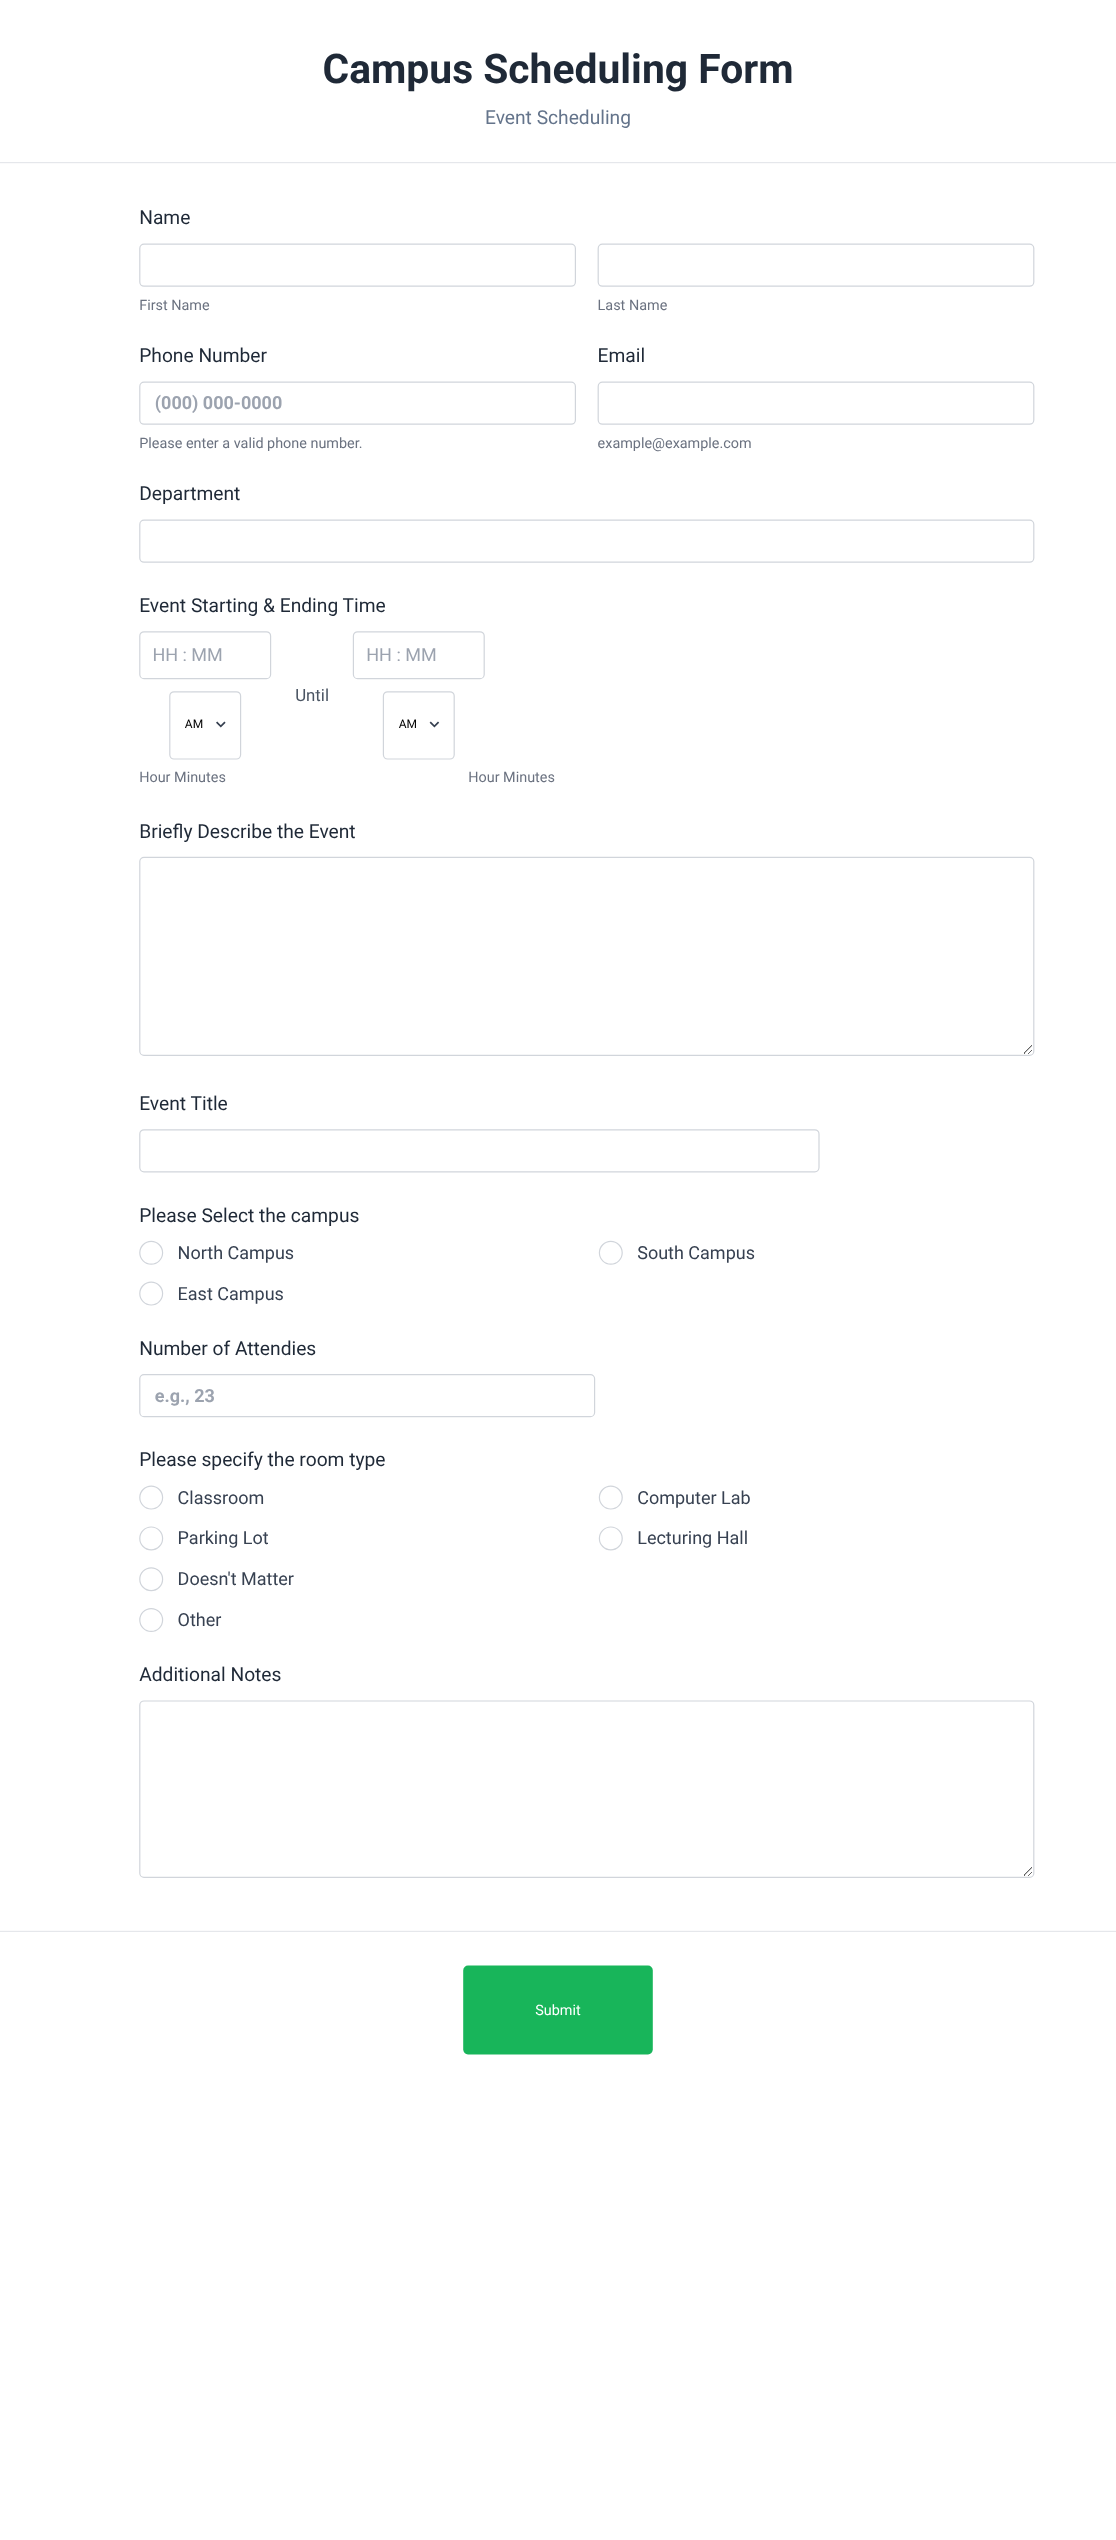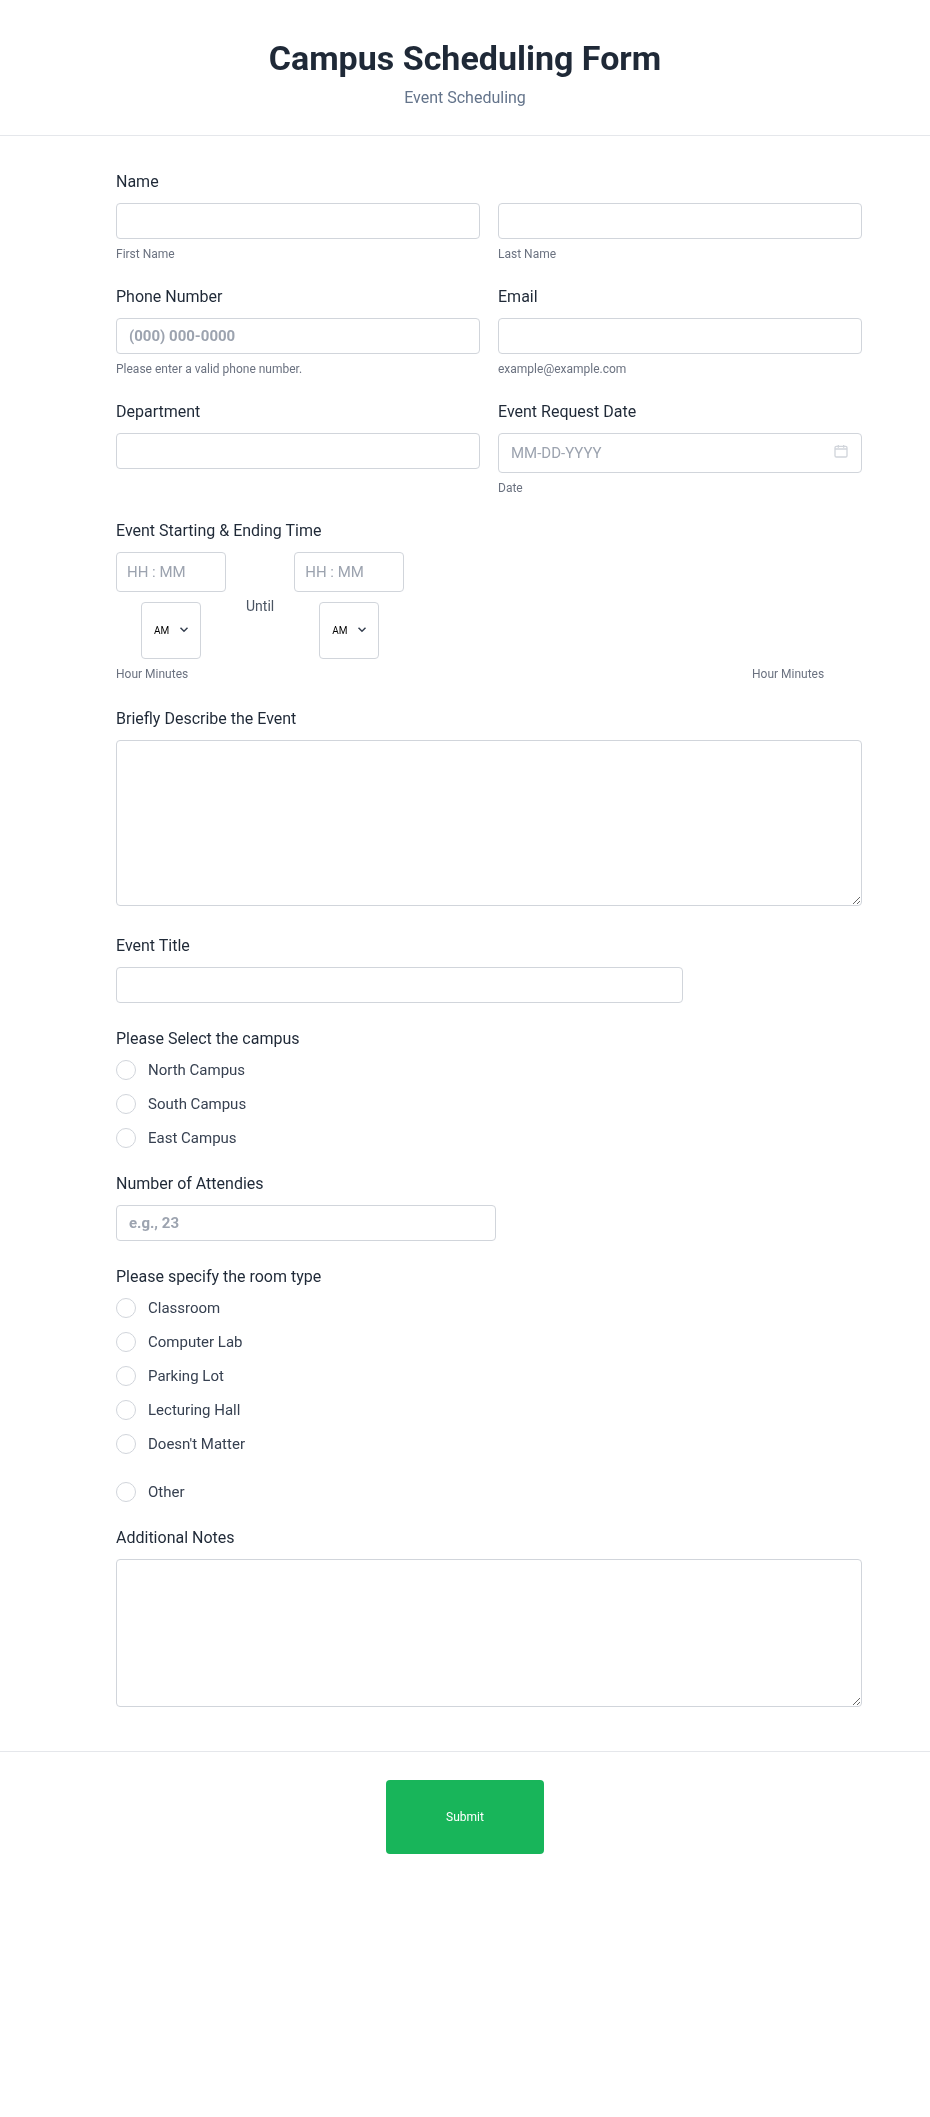--- a/index.html
+++ b/index.html
@@ -122,28 +122,27 @@
 }
 .until {
   font-size: 14px;
   color: #4b5563;
   margin: 0 8px;
 }
 .time-sublabels {
   display: flex;
   gap: 12px;
   margin-top: 8px;
-  justify-content: space-between;
 }
 .time-sub-col { width: 110px; font-size: 12px; color: #6b7280; }
 .time-sub-spacer1 { width: 84px; }
 .time-sub-spacer-until { font-size:14px; color: transparent; margin: 0 8px; }
 .radio-grid {
   display: grid;
-  grid-template-columns: 1fr;
+  grid-template-columns: 1fr 1fr;
   row-gap: 14px;
   column-gap: 20px;
   margin-top: 6px;
 }
 .radio-item {
   display: flex;
   align-items: center;
   gap: 12px;
 }
 .radio-circle {
@@ -213,33 +212,20 @@
       <div class="label">Email</div>
       <input class="input" type="text" style="">
       <div class="sublabel">example@example.com</div>
     </div>
   </div>
 
   <div class="row">
     <div class="col">
       <div class="label">Department</div>
       <input class="input" type="text" style="">
-    </div>
-    <div class="col">
-      <div class="label">Event Request Date</div>
-      <div class="date-input">
-        <input type="text" placeholder="MM-DD-YYYY" style="">
-        <span class="calendar-icon">
-          <svg width="16" height="16" viewBox="0 0 24 24" fill="none" stroke="currentColor" stroke-width="2">
-              <rect x="3" y="5" width="18" height="16" rx="2"></rect>
-              <path d="M3 9h18M8 3v4M16 3v4"></path>
-            </svg>
-        </span>
-      </div>
-      <div class="sublabel">Date</div>
     </div>
   </div>
 
   <div class="section">
     <div class="label">Event Starting &amp; Ending Time</div>
     <div class="time-row">
       <div class="time-group">
         <input class="time-input" type="text" placeholder="HH : MM" style="">
         <div class="select-wrap">
           <select class="ampm-select">

